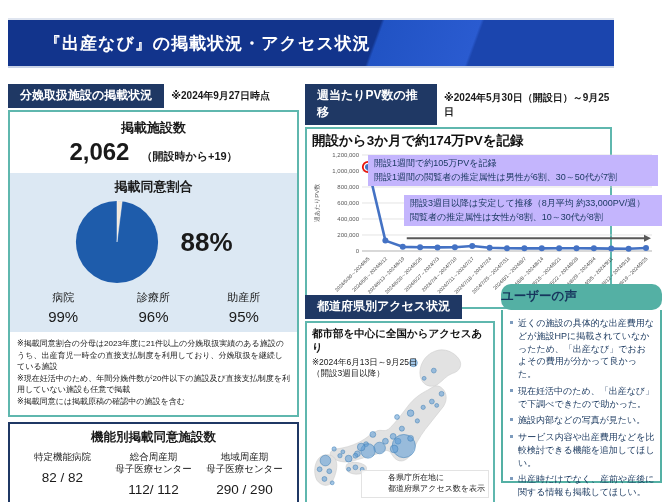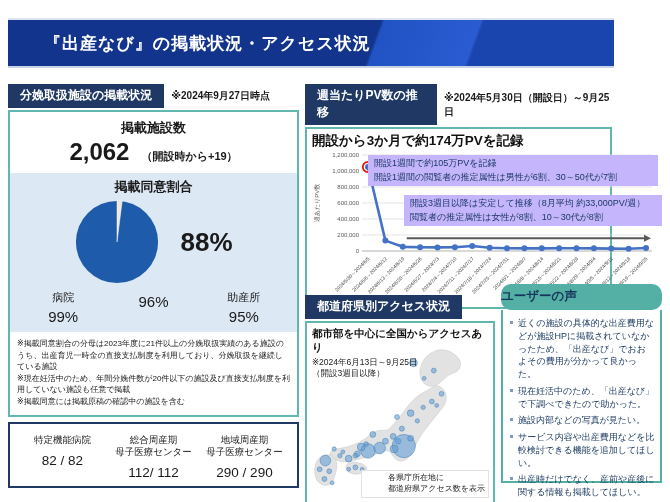--- a/index.html
+++ b/index.html
@@ -98,39 +98,41 @@
           <span class="consent-total">88%</span>
         </div>
         <div class="consent-breakdown">
 
             <div class="bk-item">
               <div class="bk-label">病院</div>
               <div class="bk-value">99%</div>
             </div>
 
             <div class="bk-item">
+              <div class="bk-label">診療所</div>
               <div class="bk-value">96%</div>
             </div>
 
             <div class="bk-item">
               <div class="bk-label">助産所</div>
               <div class="bk-value">95%</div>
             </div>
           </div>
       </div>
       <div class="notes">
 
           <div class="note">※掲載同意割合の分母は2023年度に21件以上の分娩取扱実績のある施設のうち、出産育児一時金の直接支払制度を利用しており、分娩取扱を継続している施設</div>
 
           <div class="note">※現在妊活中のため、年間分娩件数が20件以下の施設及び直接支払制度を利用していない施設も任意で掲載</div>
 
           <div class="note">※掲載同意には掲載原稿の確認中の施設を含む</div>
         </div>
     </div>
     <div class="func-box">
+      <div class="func-title">機能別掲載同意施設数</div>
       <div class="func-cols">
 
           <div class="func-col">
             <div class="func-label preline">特定機能病院</div>
             <div class="func-value">82 / 82</div>
           </div>
 
           <div class="func-col">
             <div class="func-label preline">総合周産期
 母子医療センター</div>

